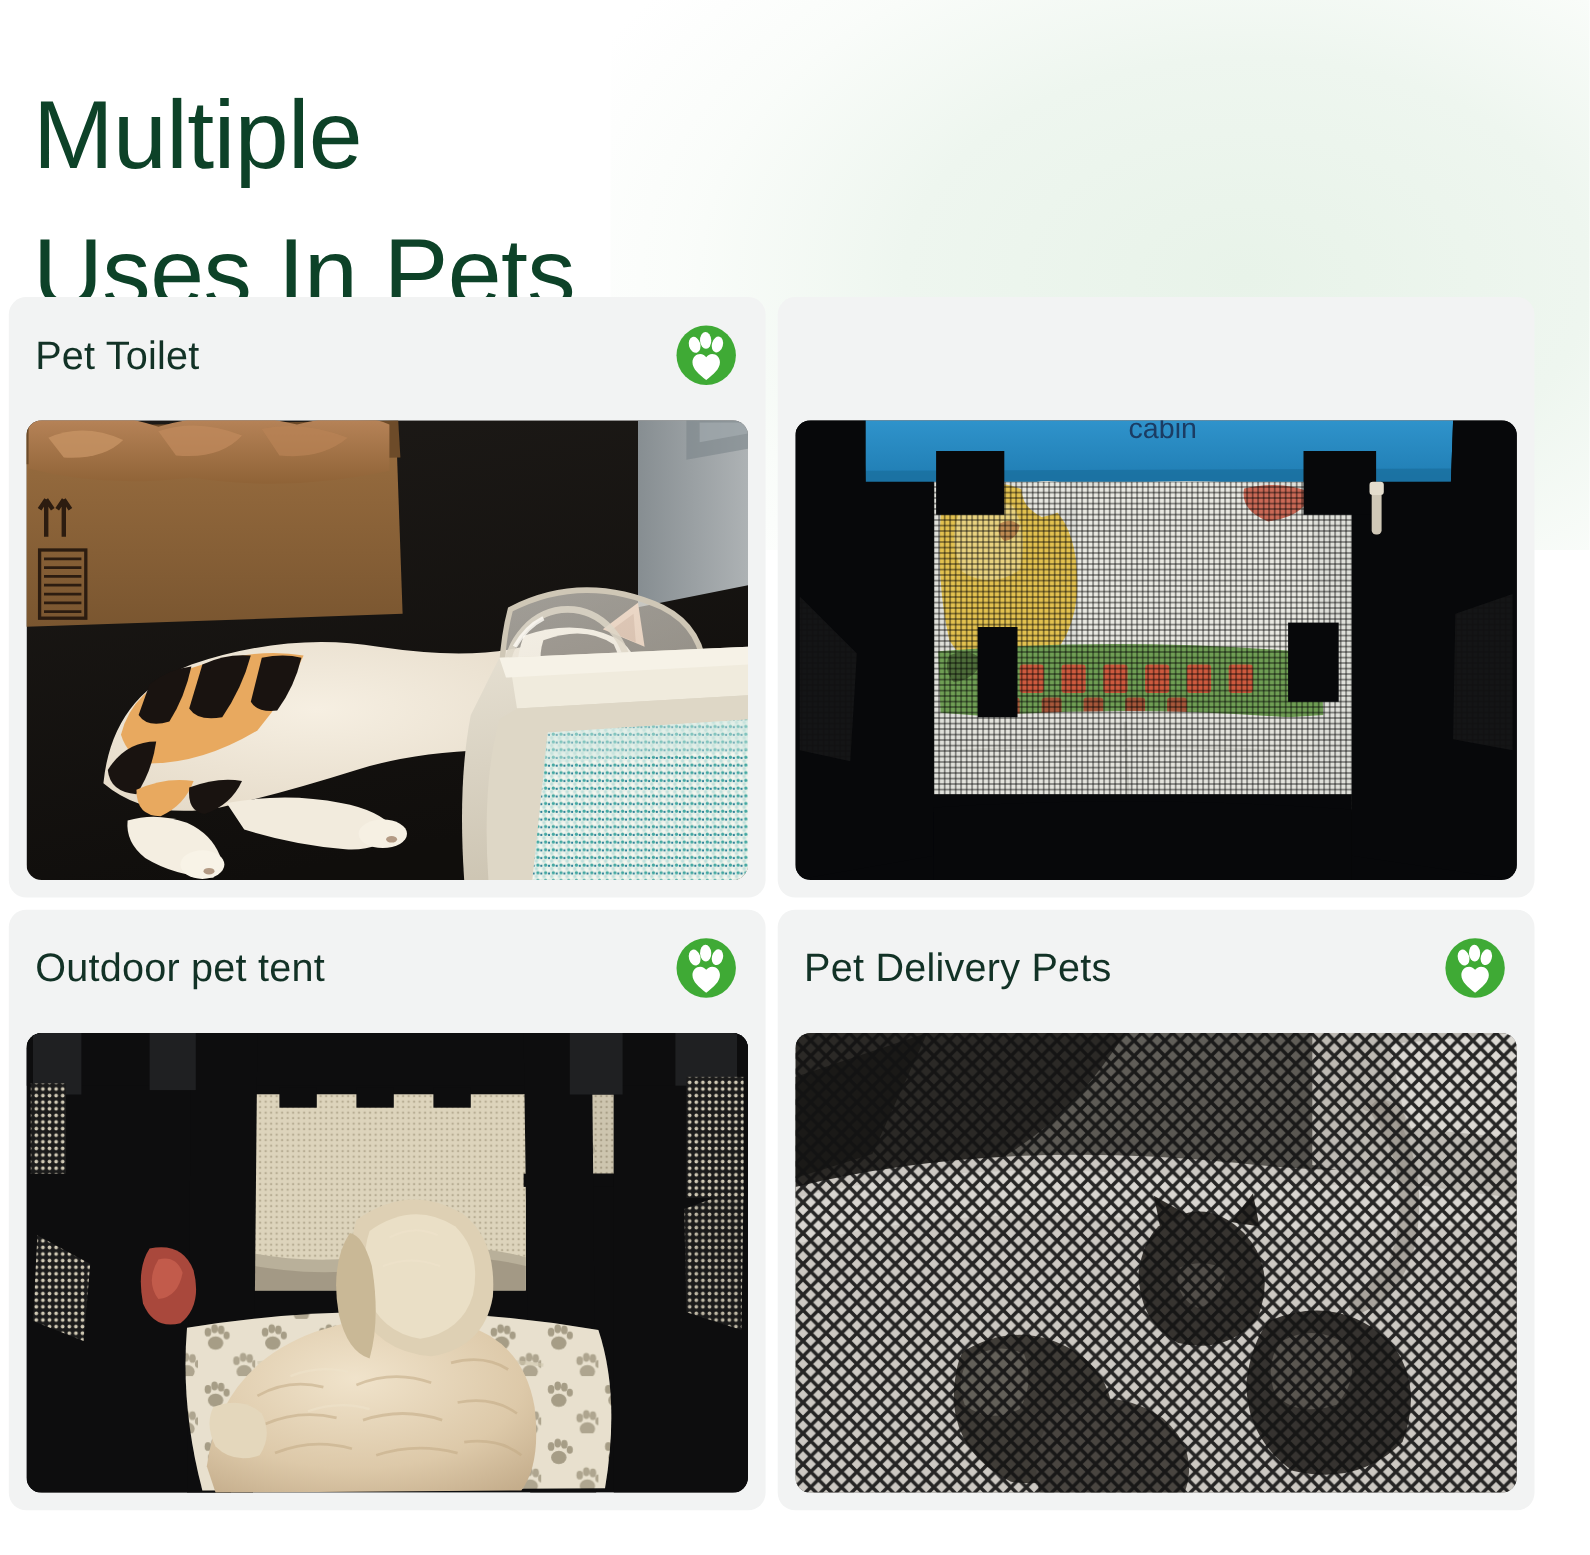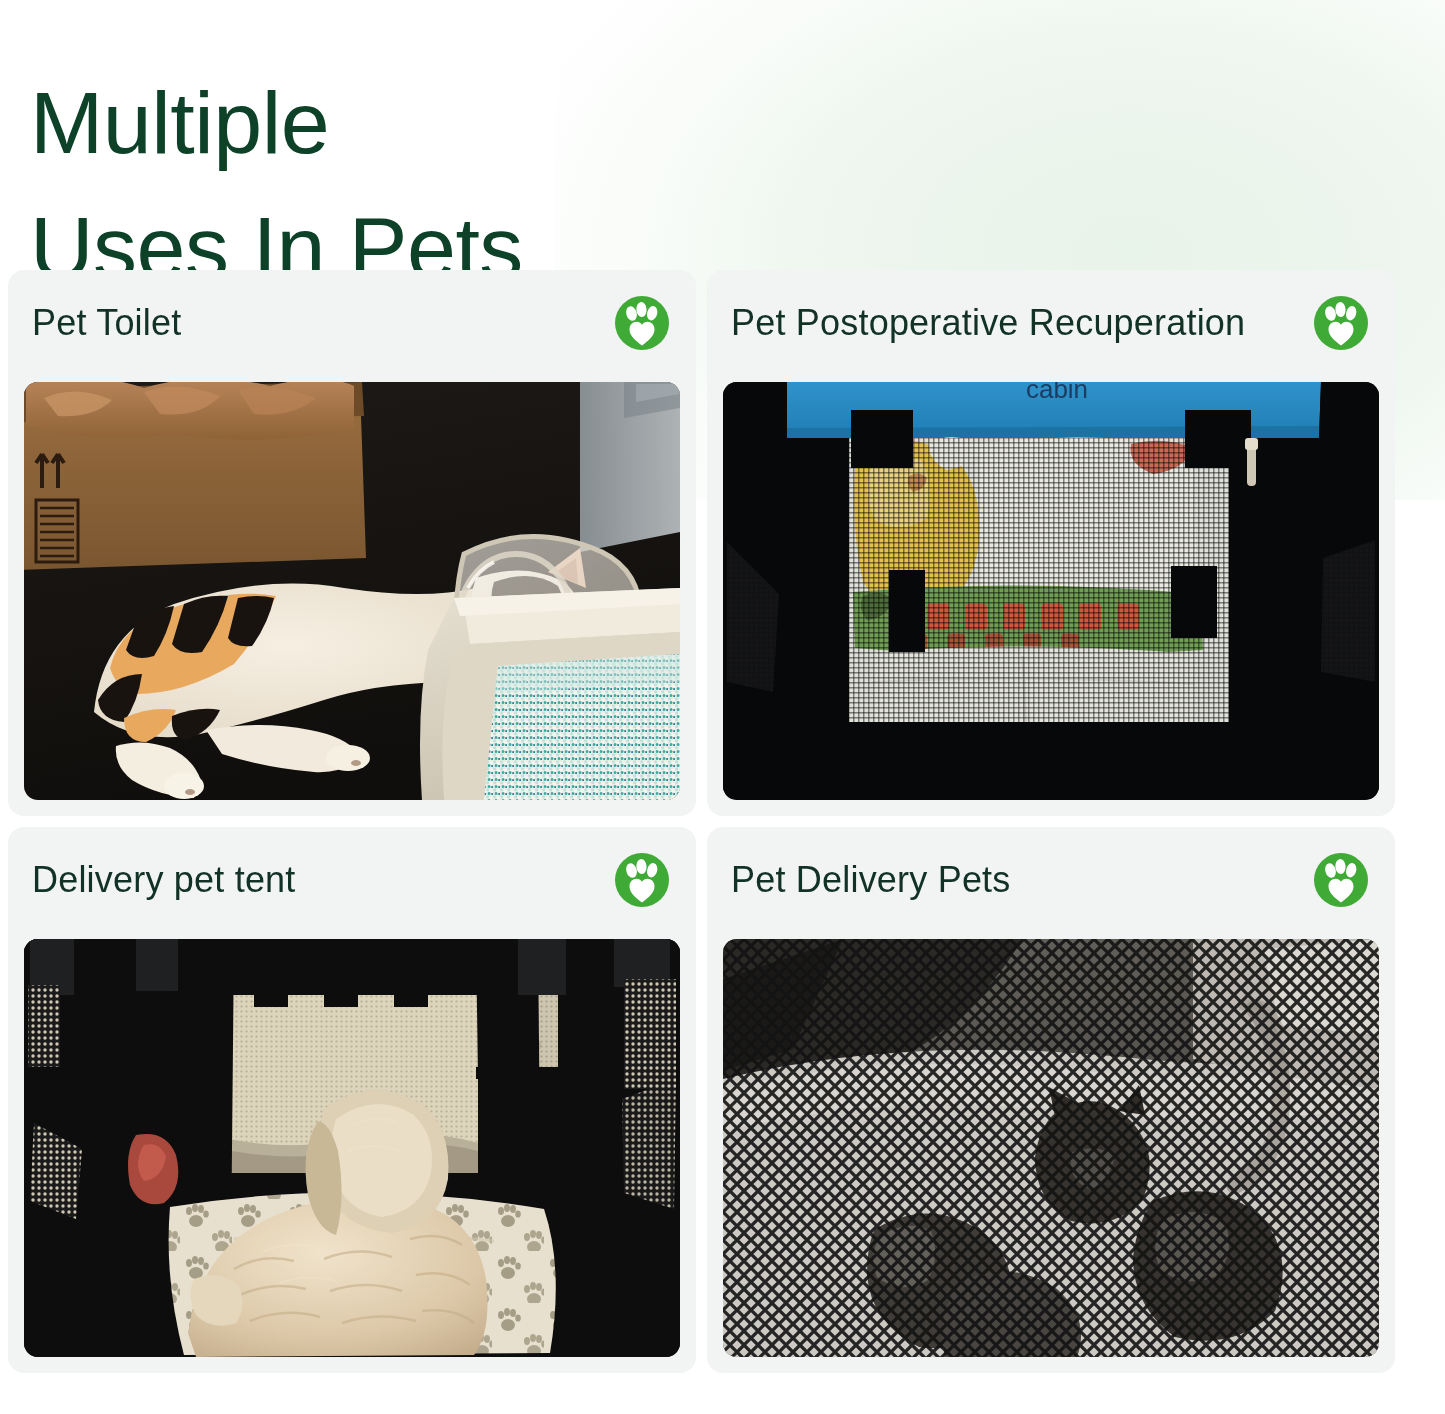--- a/index.html
+++ b/index.html
@@ -221,30 +221,20 @@
         <path d="M440 224 L656 214 L656 250 L446 262 Z" fill="#f0ebdd"></path>
         <path d="M446 262 L656 250 L656 418 L420 418 Q414 330 430 272 Z" fill="#ded7c6"></path>
         <path d="M474 284 L656 272 L656 418 L460 418 Z" fill="url(#p1litter)"></path>
         <path d="M474 284 L656 272 L656 300 L470 312 Z" fill="#cfe6e0" opacity="0.45"></path>
         <path d="M430 216 L656 206 L656 222 L436 234 Z" fill="#f6f2e7"></path>
       </svg>
     </div>
   </div>
 
   <div class="card">
-    <div class="card-header">
-      <span class="card-title">Pet Postoperative Recuperation</span>
-      <svg class="paw-badge" viewBox="0 0 56 56">
-        <circle cx="28" cy="28" r="27" fill="#3faa35"></circle>
-        <ellipse cx="17.5" cy="18.5" rx="5.2" ry="7.4" fill="#ffffff" transform="rotate(-16 17.5 18.5)"></ellipse>
-        <ellipse cx="27.5" cy="14.5" rx="5.1" ry="7.6" fill="#ffffff" transform="rotate(-3 27.5 14.5)"></ellipse>
-        <ellipse cx="38.2" cy="18.2" rx="5.0" ry="7.3" fill="#ffffff" transform="rotate(15 38.2 18.2)"></ellipse>
-        <path d="M28 50.5C21.5 45.5 15.5 40.6 15.5 34.4c0-4.6 3.3-7.6 7.1-7.6 2.3 0 4.2 1.2 5.4 2.9 1.2-1.7 3.1-2.9 5.4-2.9 3.8 0 7.1 3 7.1 7.6 0 6.2-6 11.1-12.5 16.1z" fill="#ffffff"></path>
-      </svg>
-    </div>
     <div class="photo">
       <svg viewBox="0 0 656 418" preserveAspectRatio="xMidYMid slice">
         <defs>
           <pattern id="p2mesh" width="5" height="5" patternUnits="userSpaceOnUse">
             <rect width="5" height="5" fill="none"></rect>
             <rect x="0" y="0" width="5" height="1.5" fill="#000000" opacity="0.45"></rect>
             <rect x="0" y="0" width="1.5" height="5" fill="#000000" opacity="0.45"></rect>
           </pattern>
           <linearGradient id="p2banner" x1="0" y1="0" x2="0" y2="1">
             <stop offset="0" stop-color="#2f93cb"></stop>
@@ -312,21 +302,21 @@
         <path d="M600 176 L652 158 L652 300 L598 290 Z" fill="#3a3a3a" opacity="0.25"></path>
 
         <rect x="524" y="60" width="9" height="44" rx="4" fill="#cfc7b6"></rect>
         <rect x="522" y="56" width="13" height="12" rx="3" fill="#e4ddcd"></rect>
       </svg>
     </div>
   </div>
 
   <div class="card">
     <div class="card-header">
-      <span class="card-title">Delivery pet tent</span>
+      <span class="card-title">Outdoor pet tent</span>
       <svg class="paw-badge" viewBox="0 0 56 56">
         <circle cx="28" cy="28" r="27" fill="#3faa35"></circle>
         <ellipse cx="17.5" cy="18.5" rx="5.2" ry="7.4" fill="#ffffff" transform="rotate(-16 17.5 18.5)"></ellipse>
         <ellipse cx="27.5" cy="14.5" rx="5.1" ry="7.6" fill="#ffffff" transform="rotate(-3 27.5 14.5)"></ellipse>
         <ellipse cx="38.2" cy="18.2" rx="5.0" ry="7.3" fill="#ffffff" transform="rotate(15 38.2 18.2)"></ellipse>
         <path d="M28 50.5C21.5 45.5 15.5 40.6 15.5 34.4c0-4.6 3.3-7.6 7.1-7.6 2.3 0 4.2 1.2 5.4 2.9 1.2-1.7 3.1-2.9 5.4-2.9 3.8 0 7.1 3 7.1 7.6 0 6.2-6 11.1-12.5 16.1z" fill="#ffffff"></path>
       </svg>
     </div>
     <div class="photo">
       <svg viewBox="0 0 656 418" preserveAspectRatio="xMidYMid slice">

